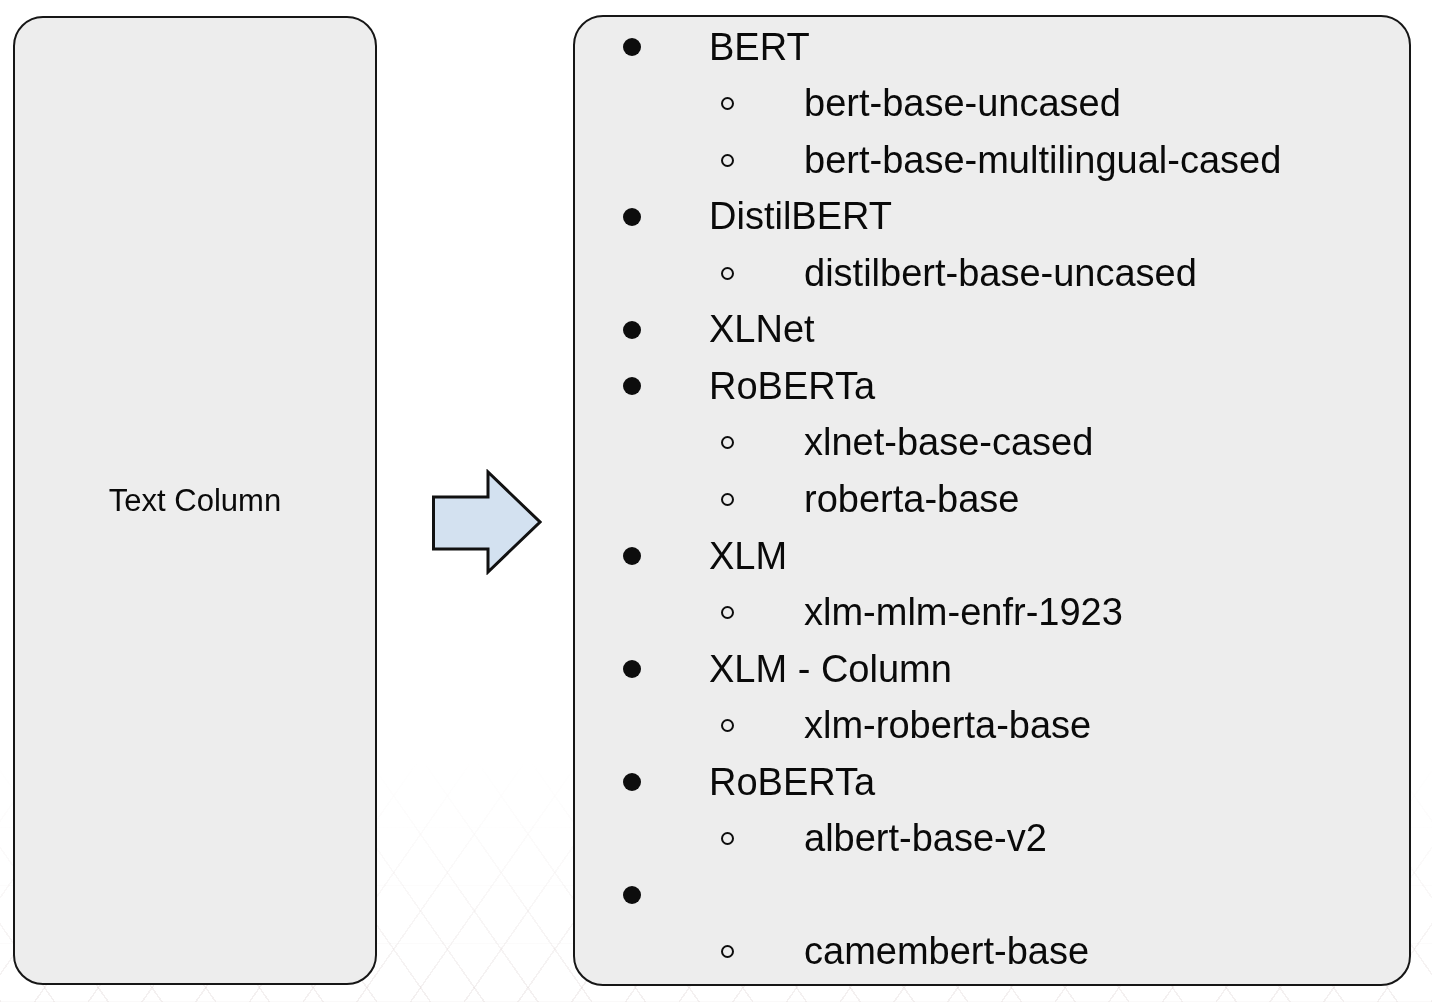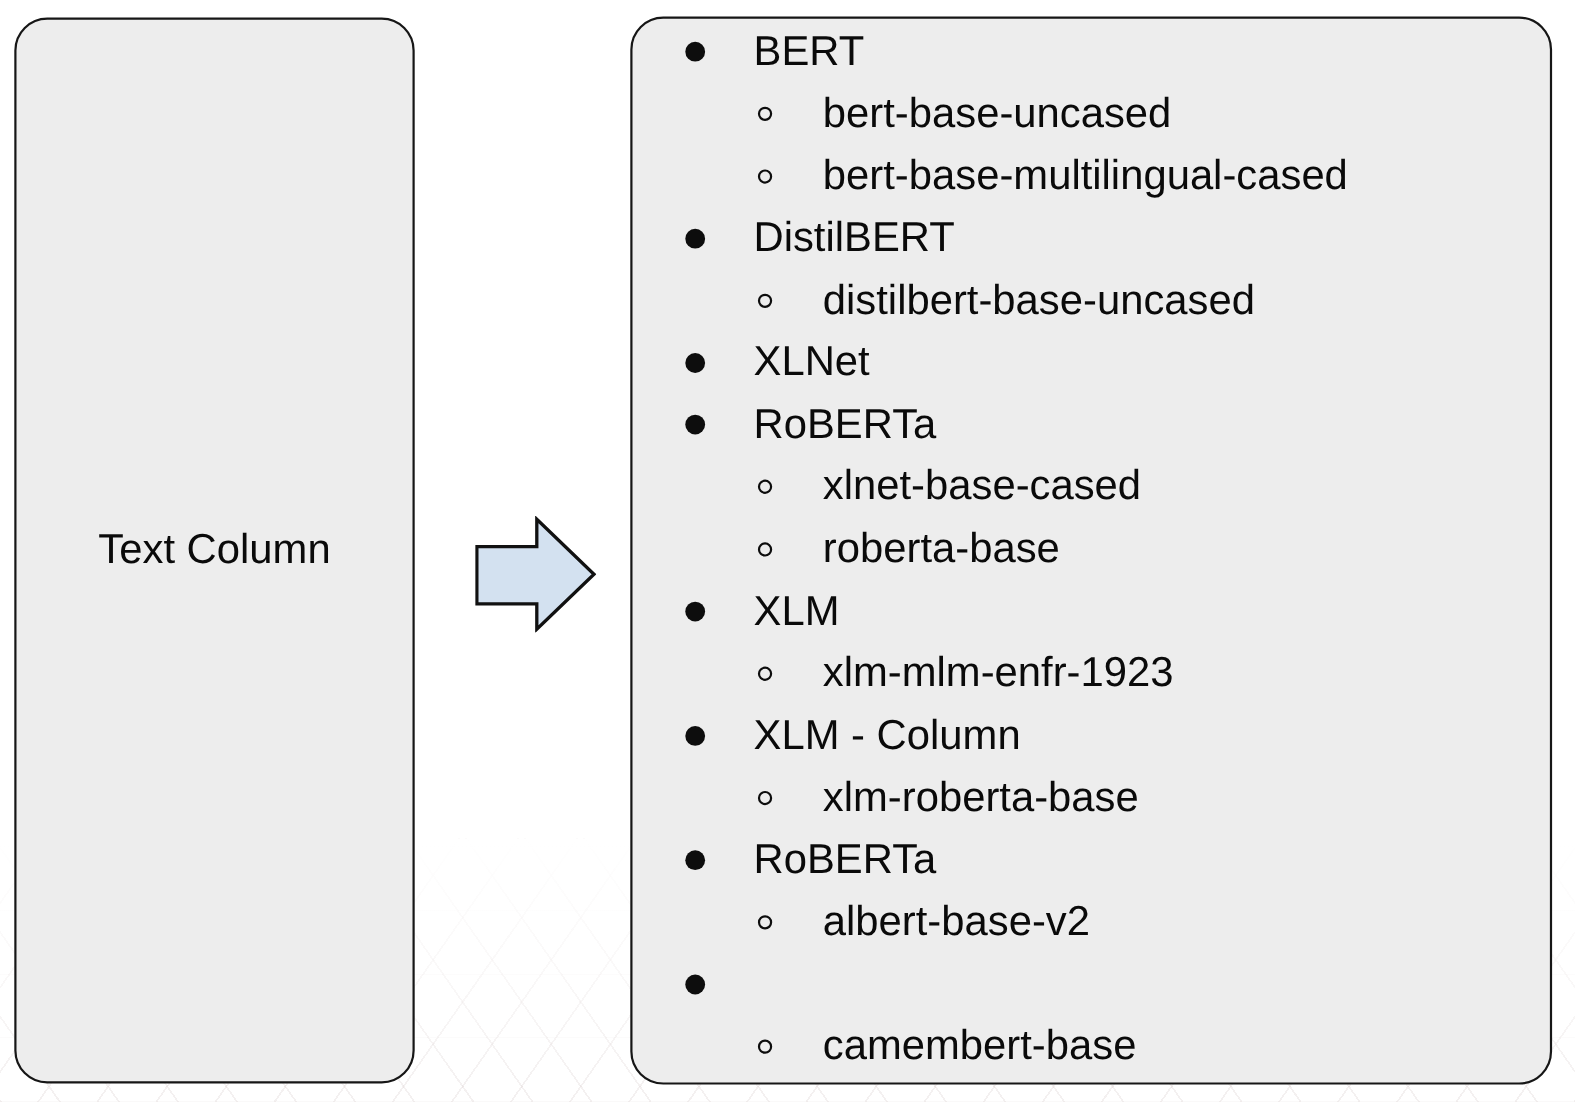--- a/index.html
+++ b/index.html
@@ -37,21 +37,21 @@
     z-index: 1;
   }
 
   
   .left-box {
     left: 13px; top: 16px;
     width: 364px; height: 969px;
     display: flex; align-items: center; justify-content: center;
   }
   .left-box .label {
-    font-size: 38px;
+    font-size: 31px;
     white-space: nowrap;
   }
 
   
   .arrow-wrap {
     position: absolute; left: 432px; top: 469px;
     width: 110px; height: 106px;
     z-index: 1;
   }
 
@@ -62,23 +62,24 @@
   }
   .model-list {
     position: absolute; inset: 2px 0 4px 0;
     display: flex; flex-direction: column;
   }
   .row {
     flex: 1;
     display: flex; align-items: center;
     font-size: 38px;
     white-space: nowrap;
+    gap: 24px;
   }
   .row.top { padding-left: 48px; }
-  .row.sub { padding-left: 114px; }
+  .row.sub { padding-left: 114px; margin-left: 32px; }
   .bullet {
     flex: none;
     border-radius: 50%;
     display: inline-block;
   }
   .bullet.filled {
     width: 18px; height: 18px;
     background: #0d0d0d;
     margin-right: 44px;
   }

